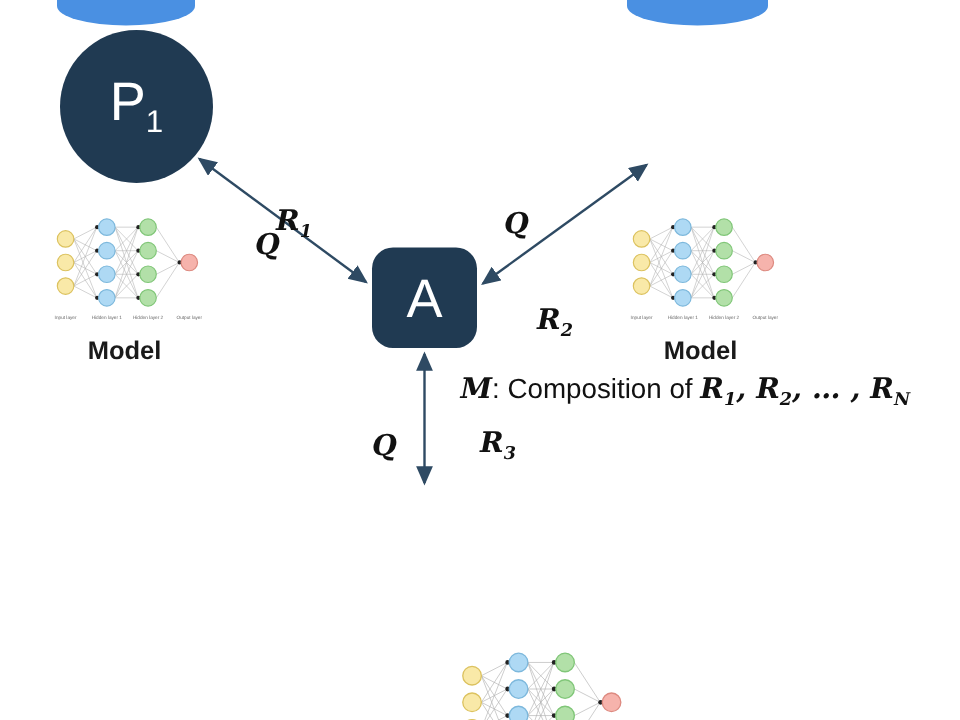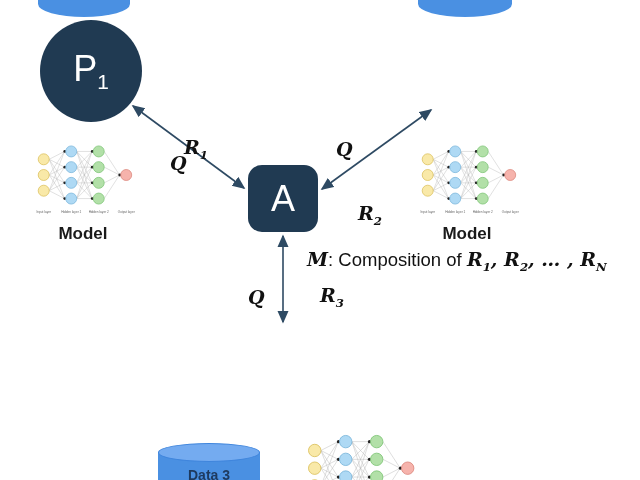--- a/index.html
+++ b/index.html
@@ -87,25 +87,20 @@
         <path d="M0,0 L8,3.5 L0,7 z" fill="#2e4a63"></path>
       </marker>
     </defs>
     <line x1="133" y1="106" x2="244" y2="188" stroke="#2e4a63" stroke-width="1.6" marker-start="url(#ah-start)" marker-end="url(#ah-end)"></line>
     <line x1="431" y1="110" x2="322" y2="189" stroke="#2e4a63" stroke-width="1.6" marker-start="url(#ah-start)" marker-end="url(#ah-end)"></line>
     <line x1="283" y1="236" x2="283" y2="322" stroke="#2e4a63" stroke-width="1.6" marker-start="url(#ah-start)" marker-end="url(#ah-end)"></line>
   </svg>
 
   <div class="cyl-cut cyl-tl"></div>
   <div class="cyl-cut cyl-tr"></div>
-  <div class="cyl-bottom">
-    <div class="body"></div>
-    <div class="lid"></div>
-    <div class="dlabel">Data 3</div>
-  </div>
 
   <div class="party p1">
     <span class="plabel">P<sub>1</sub></span>
   </div>
 
   <div class="agg">
     <span>A</span>
   </div>
 
   <div class="math lbl-r1">R<sub>1</sub></div>

